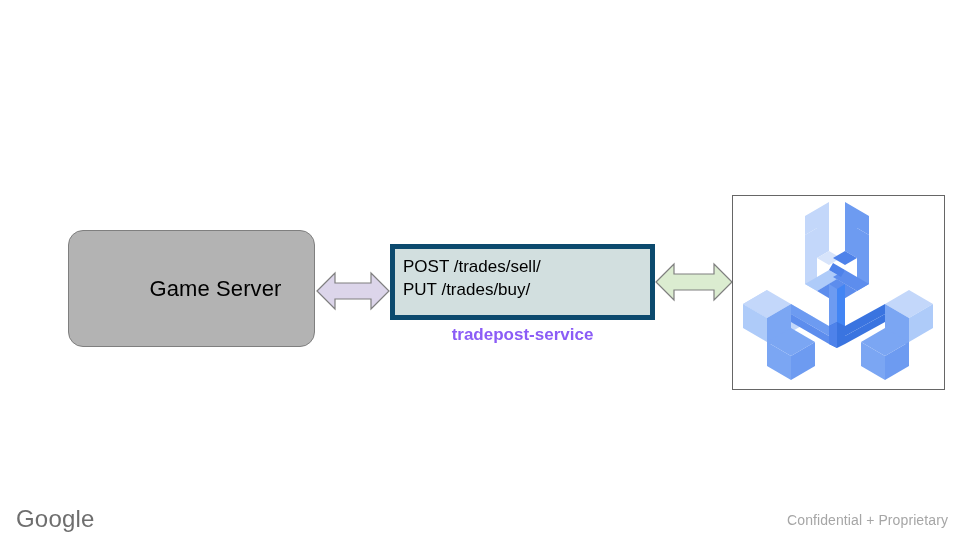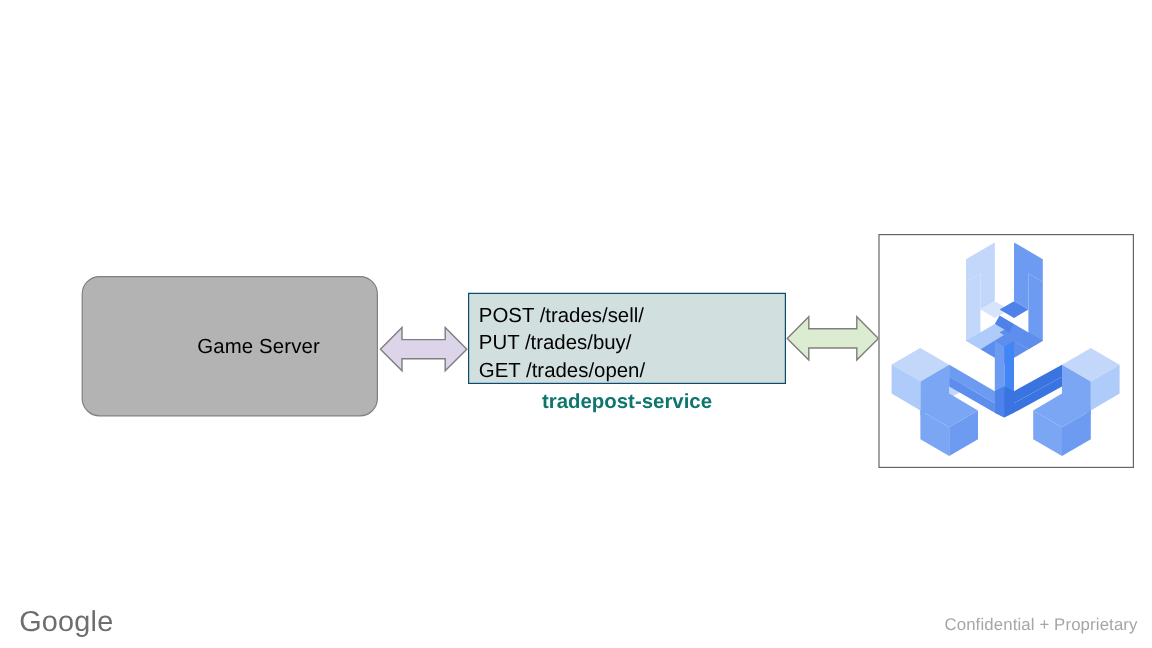--- a/index.html
+++ b/index.html
@@ -31,21 +31,21 @@
     height: 117px;
     background: #b3b3b3;
     border: 1px solid #7f7f7f;
     border-radius: 15px;
     box-sizing: border-box;
     display: flex;
     align-items: center;
     justify-content: center;
   }
   .gameserver-label {
-    font-size: 17px;
+    font-size: 22px;
     color: #000000;
     letter-spacing: 0.1px;
     margin-left: 48px;
   }
 
   
   .arrow-purple {
     position: absolute;
     left: 316px;
     top: 271px;
@@ -61,39 +61,39 @@
   }
 
   
   .service-box {
     position: absolute;
     left: 390px;
     top: 244px;
     width: 265px;
     height: 76px;
     background: #d2dfdf;
-    border: 1px solid #0c4a6e;
+    border: 5px solid #0c4a6e;
     box-sizing: border-box;
     padding: 6px 0 0 8px;
   }
   .service-line {
     font-size: 17px;
     line-height: 23px;
     color: #000000;
     white-space: pre;
   }
   .service-caption {
     position: absolute;
     left: 390px;
     top: 325px;
     width: 265px;
     text-align: center;
     font-size: 17px;
     font-weight: bold;
-    color: #0f766e;
+    color: #8b5cf6;
   }
 
   
   .logo-frame {
     position: absolute;
     left: 732px;
     top: 195px;
     width: 213px;
     height: 195px;
     background: #ffffff;
@@ -134,21 +134,20 @@
 
   <div class="arrow-purple">
     <svg width="74" height="40" viewBox="0 0 74 40">
       <polygon points="1,20 19,2 19,12 55,12 55,2 73,20 55,38 55,28 19,28 19,38" fill="#dcd5ea" stroke="#7f7f7f" stroke-width="1.2" stroke-linejoin="miter"></polygon>
     </svg>
   </div>
 
   <div class="service-box">
     <div class="service-line">POST /trades/sell/</div>
     <div class="service-line">PUT /trades/buy/</div>
-    <div class="service-line">GET /trades/open/</div>
   </div>
   <div class="service-caption">tradepost-service</div>
 
   <div class="arrow-green">
     <svg width="78" height="40" viewBox="0 0 78 40">
       <polygon points="1,20 19,2 19,12 59,12 59,2 77,20 59,38 59,28 19,28 19,38" fill="#dbecd0" stroke="#7f7f7f" stroke-width="1.2" stroke-linejoin="miter"></polygon>
     </svg>
   </div>
 
   <div class="logo-frame">

